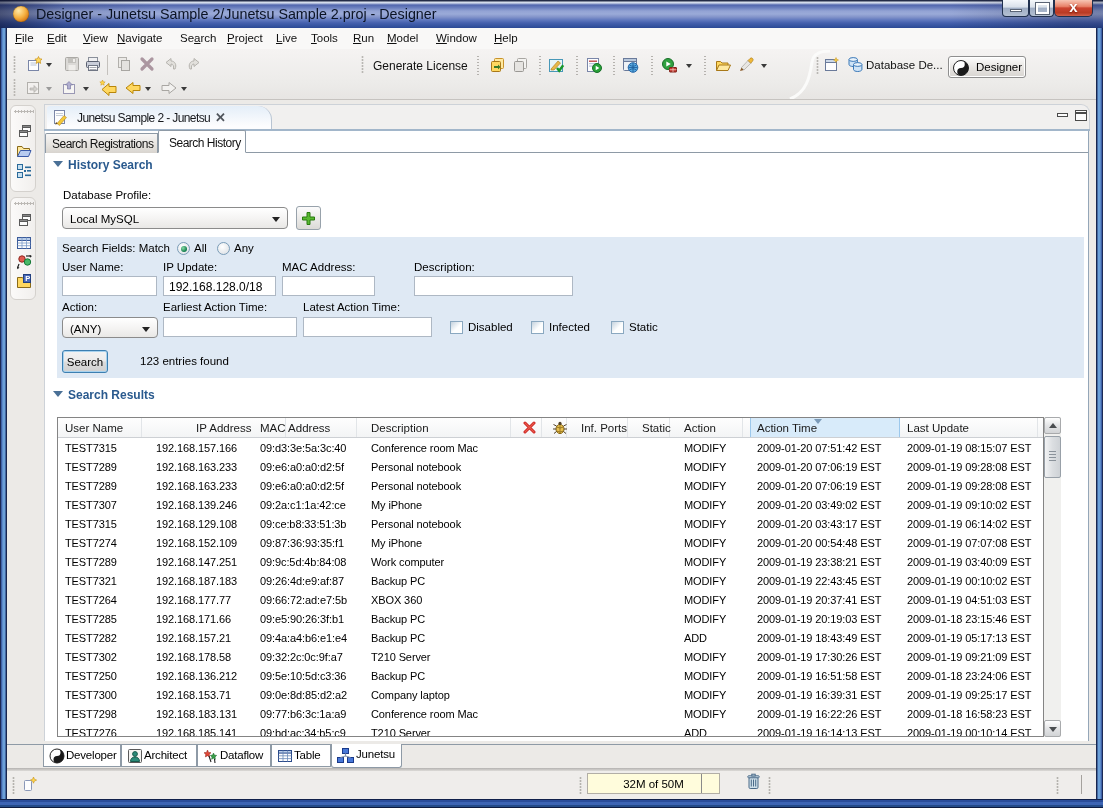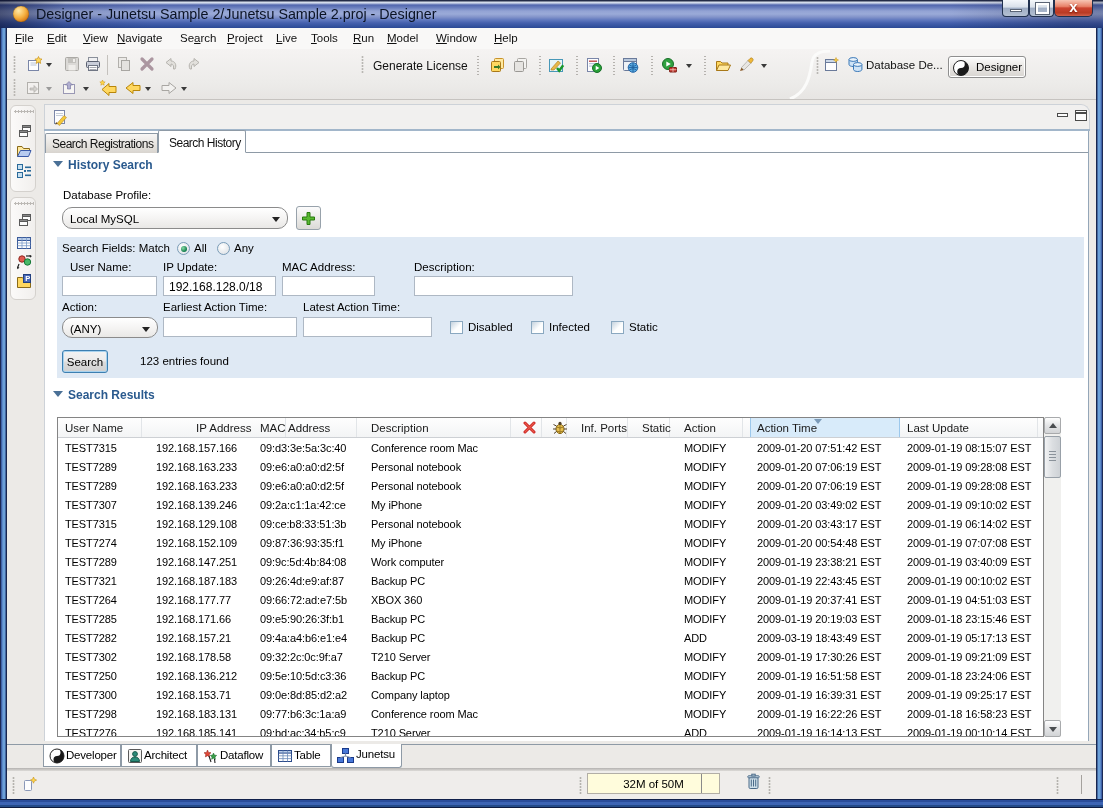--- a/index.html
+++ b/index.html
@@ -78,21 +78,21 @@
 #st1 span { position:absolute; left:6px; top:3px; white-space:nowrap; }
 #st2 { left:158px; top:130px; width:88px; height:23px; background:#fff; border-bottom:1px solid #fff; border-radius:2px 2px 0 0; }
 #st2 span { position:absolute; left:10px; top:5px; white-space:nowrap; }
 #subtab-line { left:45px; top:152px; width:1043px; height:1px; background:#8e9aa6; }
 
 
 .sechead { position:absolute; font-size:12px; font-weight:bold; color:#2a5a8e; }
 .tri { position:absolute; width:0; height:0; border:5px solid transparent; border-top:6px solid #4a7096; border-bottom:none; }
 label.f { position:absolute; font-size:11.5px; color:#000; white-space:nowrap; }
 .tin { position:absolute; height:20px; border:1px solid #aeb8c4; background:#fff; font-size:12px; color:#000; padding:3px 5px 0 5px; }
-.combo { position:absolute; border:1px solid #8b8b8b; border-radius:10px; background:linear-gradient(#fff,#f4f3f2 55%,#e9e8e6);text-align:right; }
+.combo { position:absolute; border:1px solid #8b8b8b; border-radius:4px; background:linear-gradient(#fff,#f4f3f2 55%,#e9e8e6);text-align:right; }
 .combo .ctx { position:absolute; left:7px; top:5px; font-size:11.5px; color:#000; }
 .combo .carr { position:absolute; right:7px; top:9px; width:0; height:0; border:4px solid transparent; border-top:5px solid #222; }
 #bluepanel { left:57px; top:237px; width:1027px; height:141px; background:#dfe9f4; }
 .radio { position:absolute; width:13px; height:13px; border:1px solid #7a9cb8; border-radius:50%; background:radial-gradient(circle at 40% 35%, #fff, #d8dde2); }
 .radio.on::after { content:""; position:absolute; left:2.5px; top:2.5px; width:6px; height:6px; border-radius:50%; background:radial-gradient(circle at 35% 35%, #8adca8, #0f7a4a 70%); }
 .cb { position:absolute; width:13px; height:13px; border:1px solid #8aa8c0; background:linear-gradient(135deg,#c4d2de,#fdfefe 55%); }
 #searchbtn { position:absolute; left:62px; top:350px; width:46px; height:23px; border:1px solid #3c7fb1; border-radius:3px;
   background:linear-gradient(#f3f3f3,#ebebeb 48%,#dcdcdc 52%,#d0d0d0); box-shadow:0 0 0 1px #a8d2ee inset; font-size:12px; text-align:center; }
 #searchbtn span { position:relative; top:4px; font-size:11.5px; }
 #plusbtn { position:absolute; left:296px; top:206px; width:25px; height:24px; border:1px solid #98a2ab; border-radius:3px;
@@ -167,20 +167,24 @@
 </div>
 
 <div class="sgroup" style="left:10px; top:105px; height:87px;">
     <div class="shandle"></div>
   </div>
 <div class="sgroup" style="left:10px; top:197px; height:103px;">
     <div class="shandle"></div>
   </div>
 
 <div class="abs" id="tabrow">
+  <div id="edtab">
+      <span class="txt">Junetsu Sample 2 - Junetsu</span>
+      <span class="x">✕</span>
+    </div>
   <div id="edmin"></div>
     <div id="edmax">
       <i></i>
     </div>
 </div>
 <div class="abs" id="tabrow-under"></div>
 <div class="abs" id="edcontent"></div>
 <div class="abs" id="subtab-line"></div>
 <div class="subtab" id="st1">
     <span>Search Registrations</span>
@@ -196,21 +200,21 @@
     <span class="ctx">Local MySQL</span>
     <span class="carr"></span>
   </div>
 <div id="plusbtn"></div>
 <div class="abs" id="bluepanel"></div>
 <label class="f" style="left:62px; top:242px;">Search Fields: Match</label>
 <div class="radio on" style="left:177px; top:242px;"></div>
 <label class="f" style="left:194px; top:242px;">All</label>
 <div class="radio" style="left:217px; top:242px;"></div>
 <label class="f" style="left:234px; top:242px;">Any</label>
-<label class="f" style="left:62px; top:261px;margin-left:8px;">User Name:</label>
+<label class="f" style="left:62px; top:261px;">User Name:</label>
 <label class="f" style="left:163px; top:261px;">IP Update:</label>
 <label class="f" style="left:282px; top:261px;">MAC Address:</label>
 <label class="f" style="left:414px; top:261px;">Description:</label>
 <div class="tin" style="left:62px; top:276px; width:95px;"></div>
 <div class="tin" style="left:163px; top:276px; width:113px;">192.168.128.0/18</div>
 <div class="tin" style="left:282px; top:276px; width:93px;"></div>
 <div class="tin" style="left:414px; top:276px; width:159px;"></div>
 <label class="f" style="left:62px; top:301px;">Action:</label>
 <label class="f" style="left:163px; top:301px;">Earliest Action Time:</label>
 <label class="f" style="left:303px; top:301px;">Latest Action Time:</label>
@@ -337,21 +341,21 @@
         <div class="dc" style="left:619px;width:66px">MODIFY</div>
         <div class="dc" style="left:692px;width:143px">2009-01-19 20:19:03 EST</div>
         <div class="dc" style="left:842px;width:138px">2009-01-18 23:15:46 EST</div>
       </div>
       <div class="dr" style="top:211px">
         <div class="dc" style="left:0px;width:84px">TEST7282</div>
         <div class="dc" style="left:91px;width:97px">192.168.157.21</div>
         <div class="dc" style="left:195px;width:104px">09:4a:a4:b6:e1:e4</div>
         <div class="dc" style="left:306px;width:147px">Backup PC</div>
         <div class="dc" style="left:619px;width:66px">ADD</div>
-        <div class="dc" style="left:692px;width:143px">2009-03-19 18:43:49 EST</div>
+        <div class="dc" style="left:692px;width:143px">2009-01-19 18:43:49 EST</div>
         <div class="dc" style="left:842px;width:138px">2009-01-19 05:17:13 EST</div>
       </div>
       <div class="dr" style="top:230px">
         <div class="dc" style="left:0px;width:84px">TEST7302</div>
         <div class="dc" style="left:91px;width:97px">192.168.178.58</div>
         <div class="dc" style="left:195px;width:104px">09:32:2c:0c:9f:a7</div>
         <div class="dc" style="left:306px;width:147px">T210 Server</div>
         <div class="dc" style="left:619px;width:66px">MODIFY</div>
         <div class="dc" style="left:692px;width:143px">2009-01-19 17:30:26 EST</div>
         <div class="dc" style="left:842px;width:138px">2009-01-19 09:21:09 EST</div>

